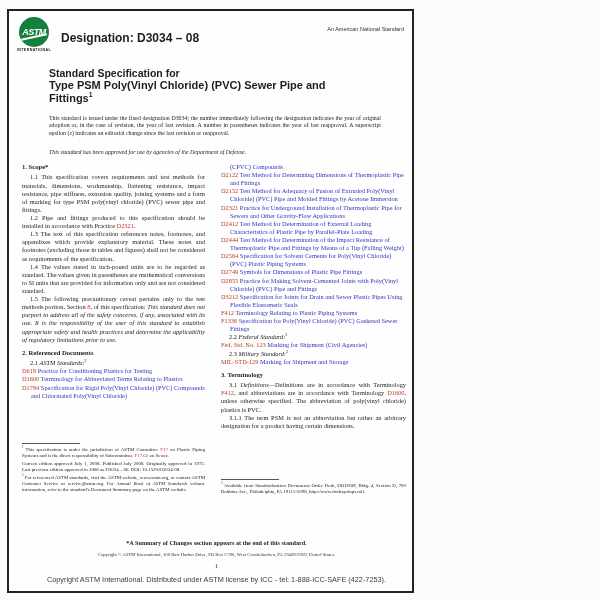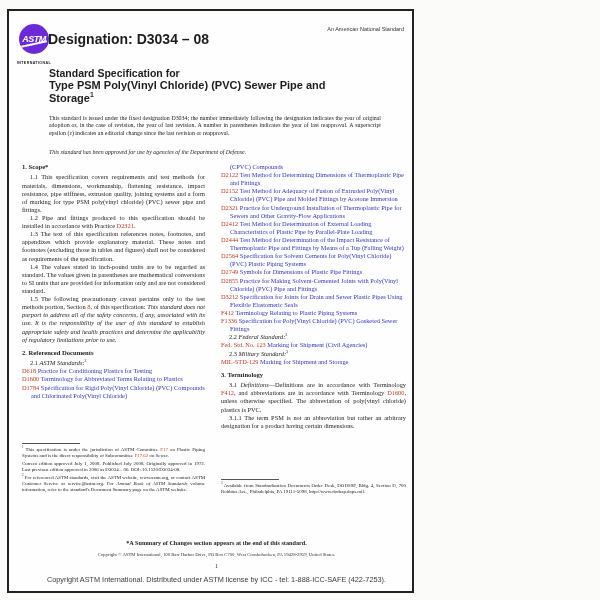--- a/index.html
+++ b/index.html
@@ -13,30 +13,30 @@
   body{font-family:"Liberation Serif", serif;color:var(--ink);position:relative;overflow:hidden;}
 
   .page{
     position:absolute;left:7px;top:9px;width:407px;height:584px;
     background:#fefefe;border:2px solid var(--border);
   }
 
   
   .logo{position:absolute;left:6px;top:6px;width:38px;text-align:center;}
   .logo-mark{
-    width:30px;height:30px;border-radius:50%;background:#6d28d9;color:#fff;
-    display:flex;align-items:center;justify-content:center;margin:7px auto;
+    width:30px;height:30px;border-radius:50%;background:#15803d;color:#fff;
+    display:flex;align-items:center;justify-content:center;margin:0 auto;
     font-family:"Liberation Sans",sans-serif;font-weight:bold;font-style:italic;
     font-size:9px;letter-spacing:-0.5px;position:relative;overflow:hidden;
   }
   .logo-mark::after{content:"";position:absolute;left:2px;right:2px;top:19px;height:2px;background:#fff;transform:rotate(-12deg);}
   .logo-sub{font-family:"Liberation Sans",sans-serif;font-weight:bold;font-size:3.6px;letter-spacing:.4px;margin-top:1px;}
   .designation{
-    position:absolute;left:39px;top:20px;
-    font-family:"Liberation Sans",sans-serif;font-weight:bold;font-size:14px;
+    position:absolute;left:52px;top:20px;
+    font-family:"Liberation Sans",sans-serif;font-weight:bold;font-size:12px;
   }
   .ans{
     position:absolute;right:8px;top:15px;
     font-family:"Liberation Sans",sans-serif;font-size:5.5px;color:#333;
   }
 
   
   .title{position:absolute;left:40px;top:56px;width:330px;font-family:Liberation Sans, sans-serif;font-weight:bold;line-height:1.18;}
   .title-l1{font-size:10.5px;}
   .title-l2{font-size:11px;}
@@ -90,21 +90,21 @@
         <span>ASTM</span>
       </div>
     <div class="logo-sub">INTERNATIONAL</div>
   </div>
   <div class="designation">Designation: D3034 – 08</div>
   <div class="ans">An American National Standard</div>
 
   <div class="title">
     <div class="title-l1">Standard Specification for</div>
     <div class="title-l2">Type PSM Poly(Vinyl Chloride) (PVC) Sewer Pipe and</div>
-    <div class="title-l2"><span>Storage</span><span class="sup">1</span></div>
+    <div class="title-l2"><span>Fittings</span><span class="sup">1</span></div>
   </div>
 
   <div class="issue-notice">This standard is issued under the fixed designation D3034; the number immediately following the designation indicates the year of original adoption or, in the case of revision, the year of last revision. A number in parentheses indicates the year of last reapproval. A superscript epsilon (ε) indicates an editorial change since the last revision or reapproval.</div>
   <div class="dod-notice">This standard has been approved for use by agencies of the Department of Defense.</div>
 
   <div class="col col-left">
     <p class="sec-head">1. Scope*</p>
     <p class="para"><span>1.1 This specification covers requirements and test methods for materials, dimensions, workmanship, flattening resistance, impact resistance, pipe stiffness, extrusion quality, joining systems and a form of marking for type PSM poly(vinyl chloride) (PVC) sewer pipe and fittings.</span></p>
     <p class="para"><span>1.2 Pipe and fittings produced to this specification should be installed in accordance with Practice </span><span class="red">D2321</span><span>.</span></p>
     <p class="para"><span>1.3 The text of this specification references notes, footnotes, and appendixes which provide explanatory material. These notes and footnotes (excluding those in tables and figures) shall not be considered as requirements of the specification.</span></p>

